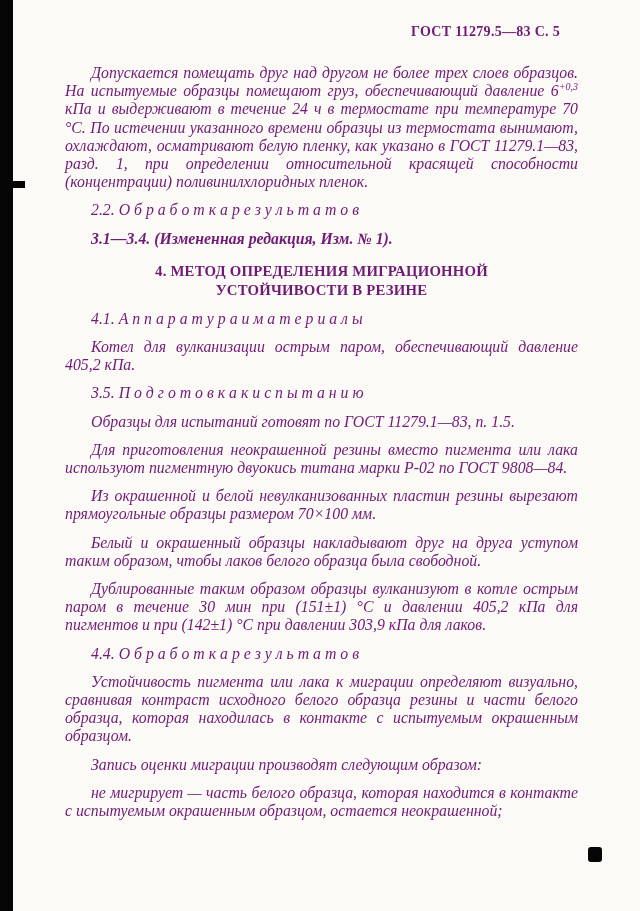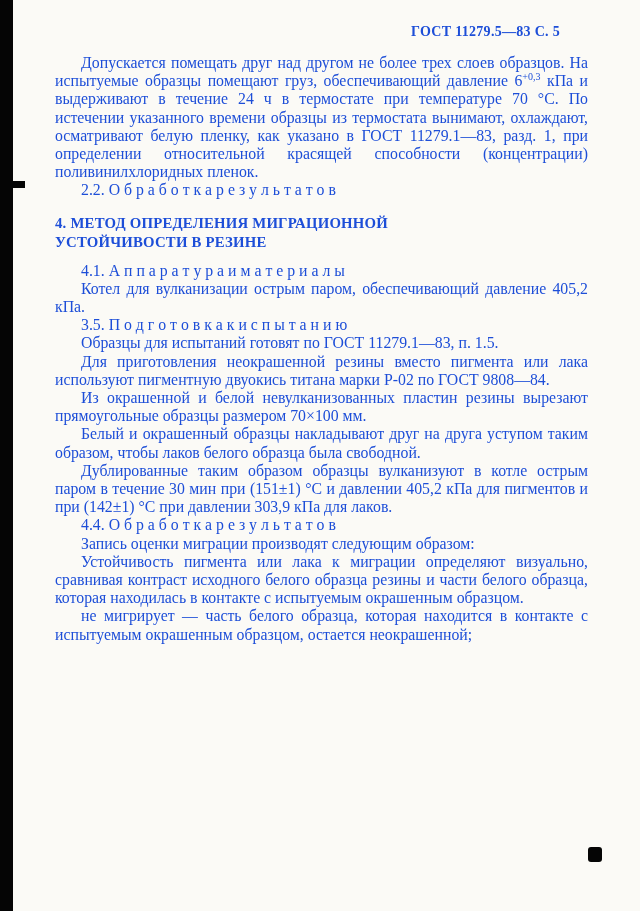--- a/index.html
+++ b/index.html
@@ -2,21 +2,21 @@
 <html><head>
   <meta charset="utf-8">
   <style>
     html, body { margin: 0; padding: 0; }
     .page {
       position: relative;
       width: 640px;
       height: 911px;
       background: #fbfaf6;
       font-family: "Liberation Serif", serif;
-      color: #1d4ed8;
+      color: #701a75;
       overflow: hidden;
     }
     .scan-bar {
       position: absolute;
       left: 0; top: 0;
       width: 13px; height: 911px;
       background: #050505;
     }
     .scan-tick {
       position: absolute;
@@ -39,32 +39,33 @@
       font-size: 14px;
       letter-spacing: 0.3px;
     }
     .content {
       position: absolute;
       left: 55px;
       top: 54px;
       width: 533px;
     }
     p.para {
-      margin: 0;
+      margin: 10px;
       text-align: justify;
       text-indent: 26px;
       font-size: 15.8px;
       line-height: 18.2px;
       font-weight: 500;
+      font-style: italic;
     }
     p.bold { font-weight: 700; }
     p.amend { margin-top: 3px; }
     p.heading-center {
       margin: 14px 0 10px 0;
-      text-align: left;
+      text-align: center;
       text-indent: 0;
       font-weight: 700;
       font-size: 14.8px;
       line-height: 19px;
       white-space: pre-line;
       letter-spacing: 0.2px;
     }
     sup.sup {
       font-size: 10px;
       line-height: 0;
@@ -84,20 +85,21 @@
     <span>ГОСТ 11279.5—83 С. 5</span>
   </div>
 
   <div class="content">
 
     <p class="para"><span>Допускается помещать друг над другом не более трех слоев образцов. На испытуемые образцы помещают груз, обеспечивающий давление 6</span><sup class="sup">+0,3</sup><span> кПа и выдерживают в течение 24 ч в термостате при температуре 70 °С. По истечении указанного времени образцы из термостата вынимают, охлаждают, осматривают белую пленку, как указано в ГОСТ 11279.1—83, разд. 1, при определении относительной красящей способности (концентрации) поливинилхлоридных пленок.</span></p>
 
     <p class="para">2.2. О б р а б о т к а  р е з у л ь т а т о в</p>
 
 
+    <p class="para bold amend">3.1—3.4. (Измененная редакция, Изм. № 1).</p>
 
     <p class="heading-center">4. МЕТОД ОПРЕДЕЛЕНИЯ МИГРАЦИОННОЙ
 УСТОЙЧИВОСТИ В РЕЗИНЕ</p>
 
     <p class="para">4.1. А п п а р а т у р а  и  м а т е р и а л ы</p>
 
     <p class="para">Котел для вулканизации острым паром, обеспечивающий давление 405,2 кПа.</p>
 
     <p class="para">3.5. П о д г о т о в к а  к  и с п ы т а н и ю</p>
 
@@ -107,21 +109,21 @@
 
 
     <p class="para">Из окрашенной и белой невулканизованных пластин резины вырезают прямоугольные образцы размером 70×100 мм.</p>
 
     <p class="para">Белый и окрашенный образцы накладывают друг на друга уступом таким образом, чтобы лаков белого образца была свободной.</p>
 
     <p class="para">Дублированные таким образом образцы вулканизуют в котле острым паром в течение 30 мин при (151±1) °С и давлении 405,2 кПа для пигментов и при (142±1) °С при давлении 303,9 кПа для лаков.</p>
 
     <p class="para">4.4. О б р а б о т к а  р е з у л ь т а т о в</p>
 
+    <p class="para">Устойчивость пигмента или лака к миграции определяют визуально, сравнивая контраст исходного белого образца резины и части белого образца, которая находилась в контакте с испытуемым окрашенным образцом.</p>
+
     <p class="para">Запись оценки миграции производят следующим образом:</p>
-
-    <p class="para">Устойчивость пигмента или лака к миграции определяют визуально, сравнивая контраст исходного белого образца резины и части белого образца, которая находилась в контакте с испытуемым окрашенным образцом.</p>
 
     <p class="para">не мигрирует — часть белого образца, которая находится в контакте с испытуемым окрашенным образцом, остается неокрашенной;</p>
 
   </div>
 
 </div>
 
 </body></html>

